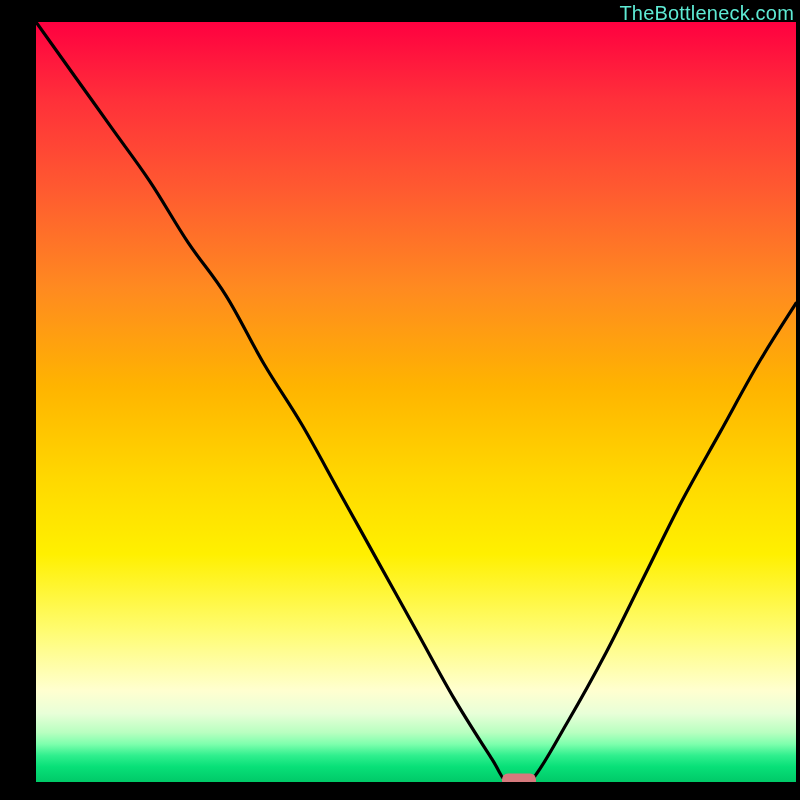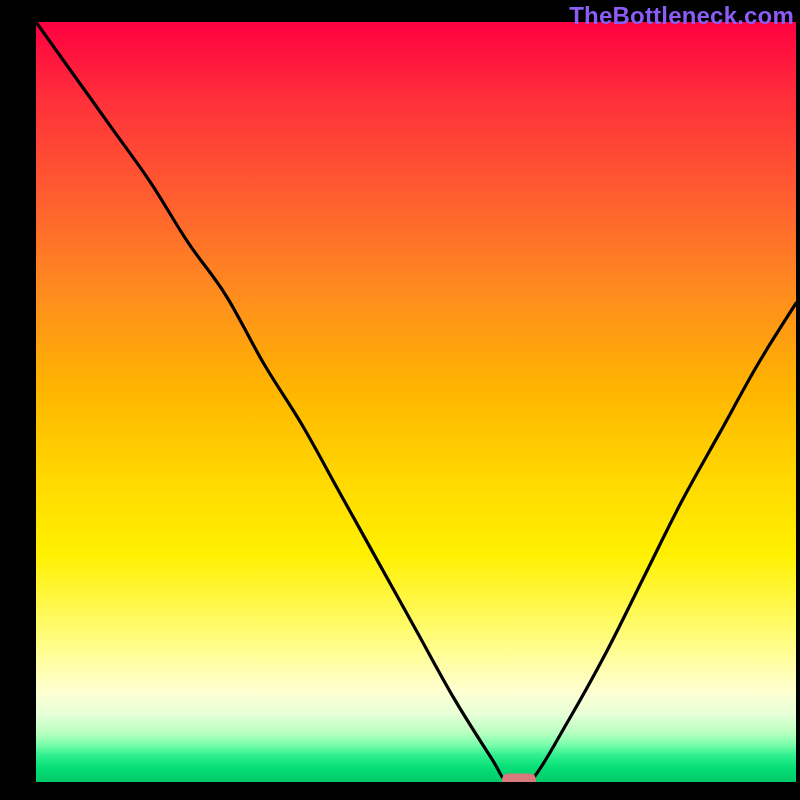--- a/index.html
+++ b/index.html
@@ -39,23 +39,23 @@
       #7effad 95%,
       #30ef8e 96.5%,
       #08e078 98%,
       #00c968 100%
     );
   }
   .watermark {
     position: absolute;
     top: 2px;
     right: 6px;
-    color: #8b5cf6;
-    font-size: 24px;
-    font-weight: 700;
+    color: #5eead4;
+    font-size: 20px;
+    font-weight: 400;
     letter-spacing: 0.2px;
     z-index: 5;
     user-select: none;
   }
   .curve-svg {
     position: absolute;
     left: 0;
     top: 0;
     width: 760px;
     height: 760px;

